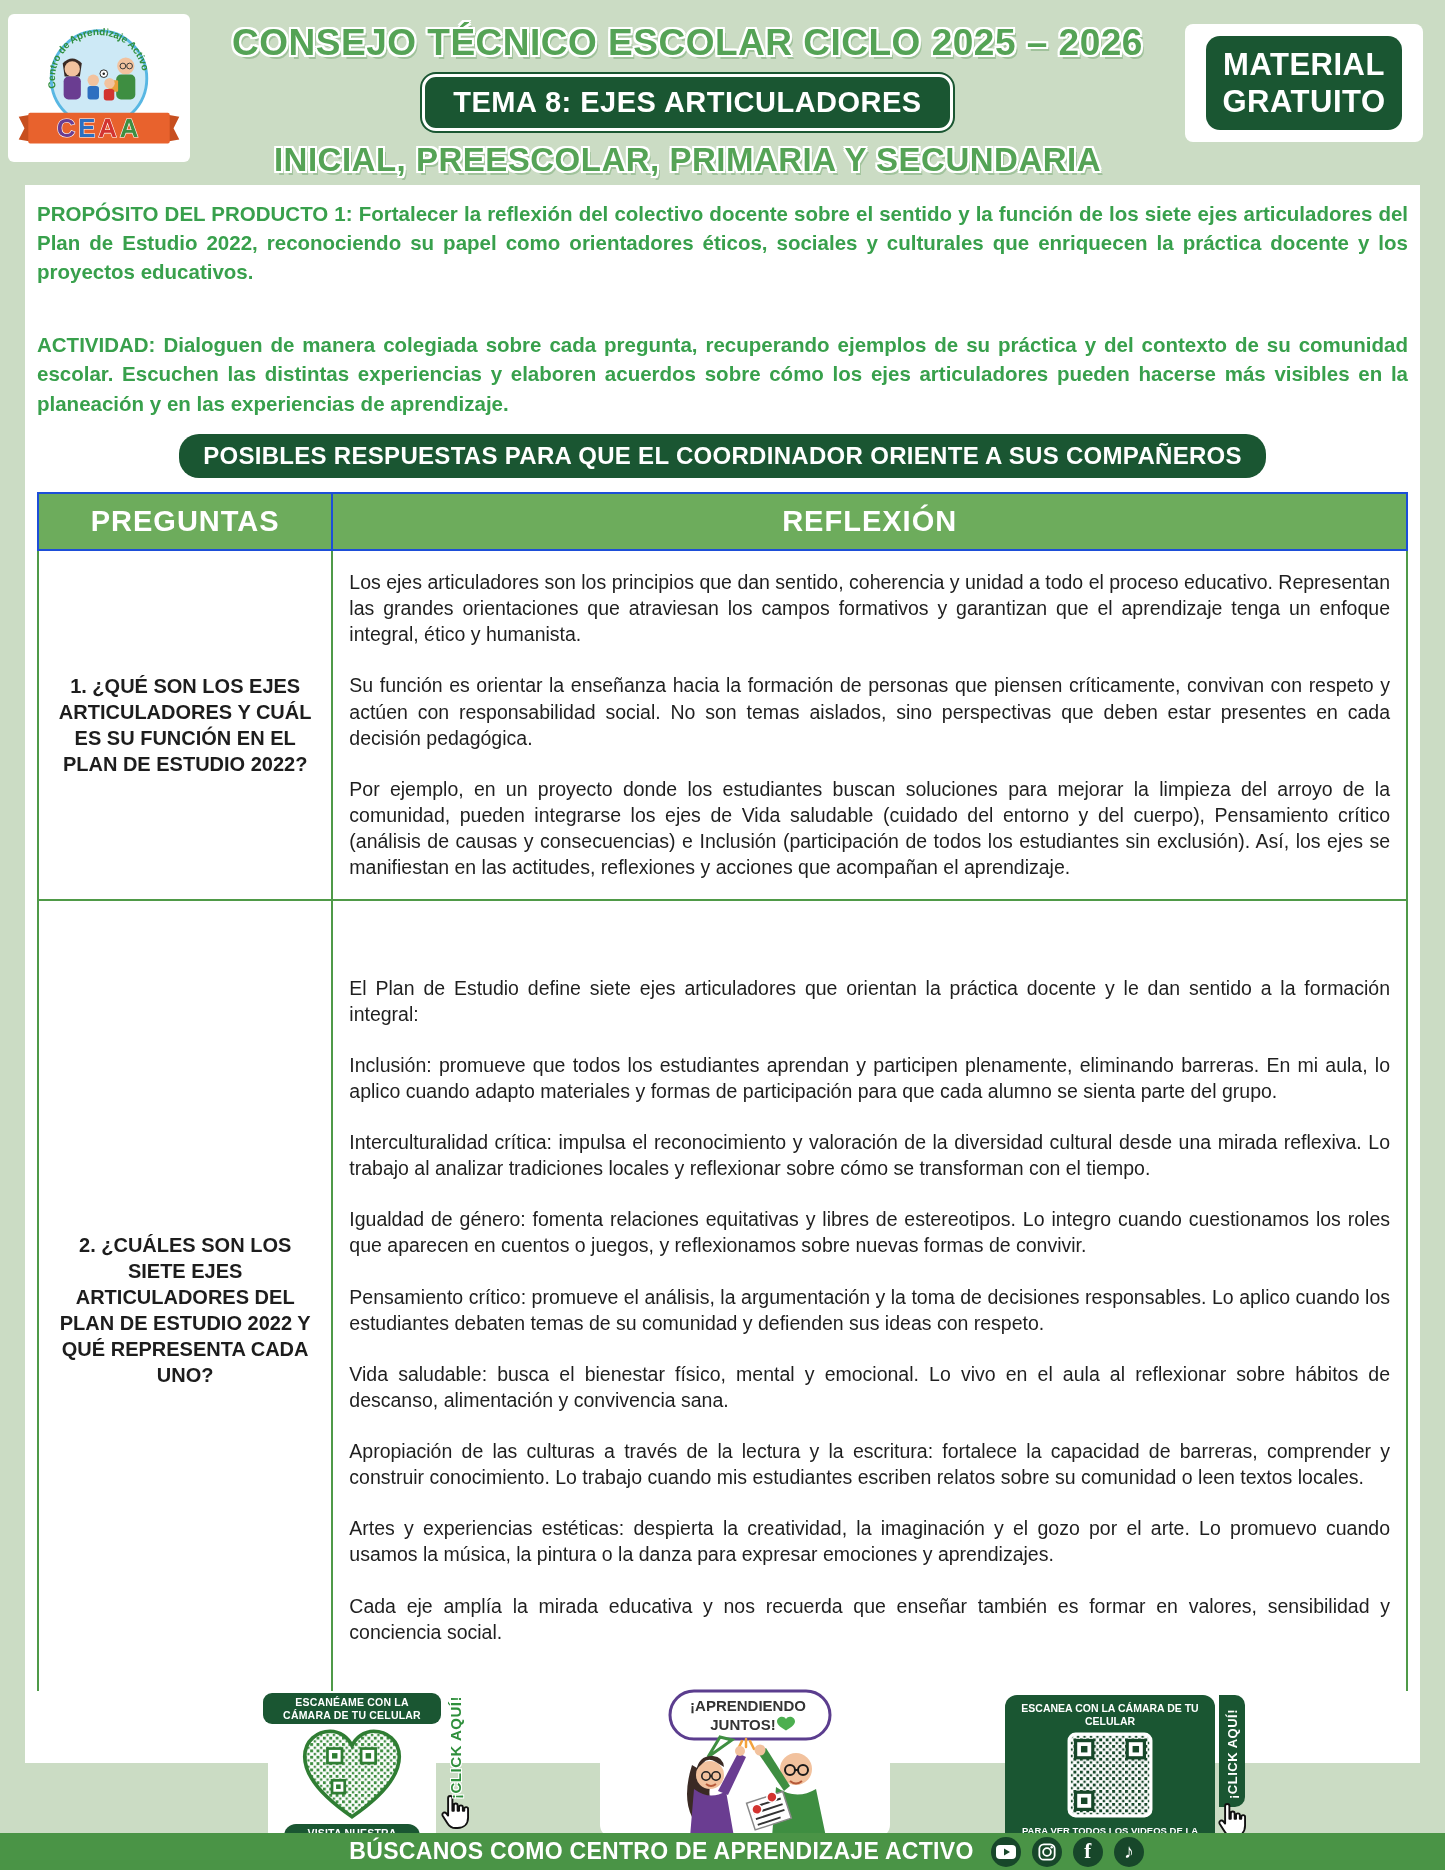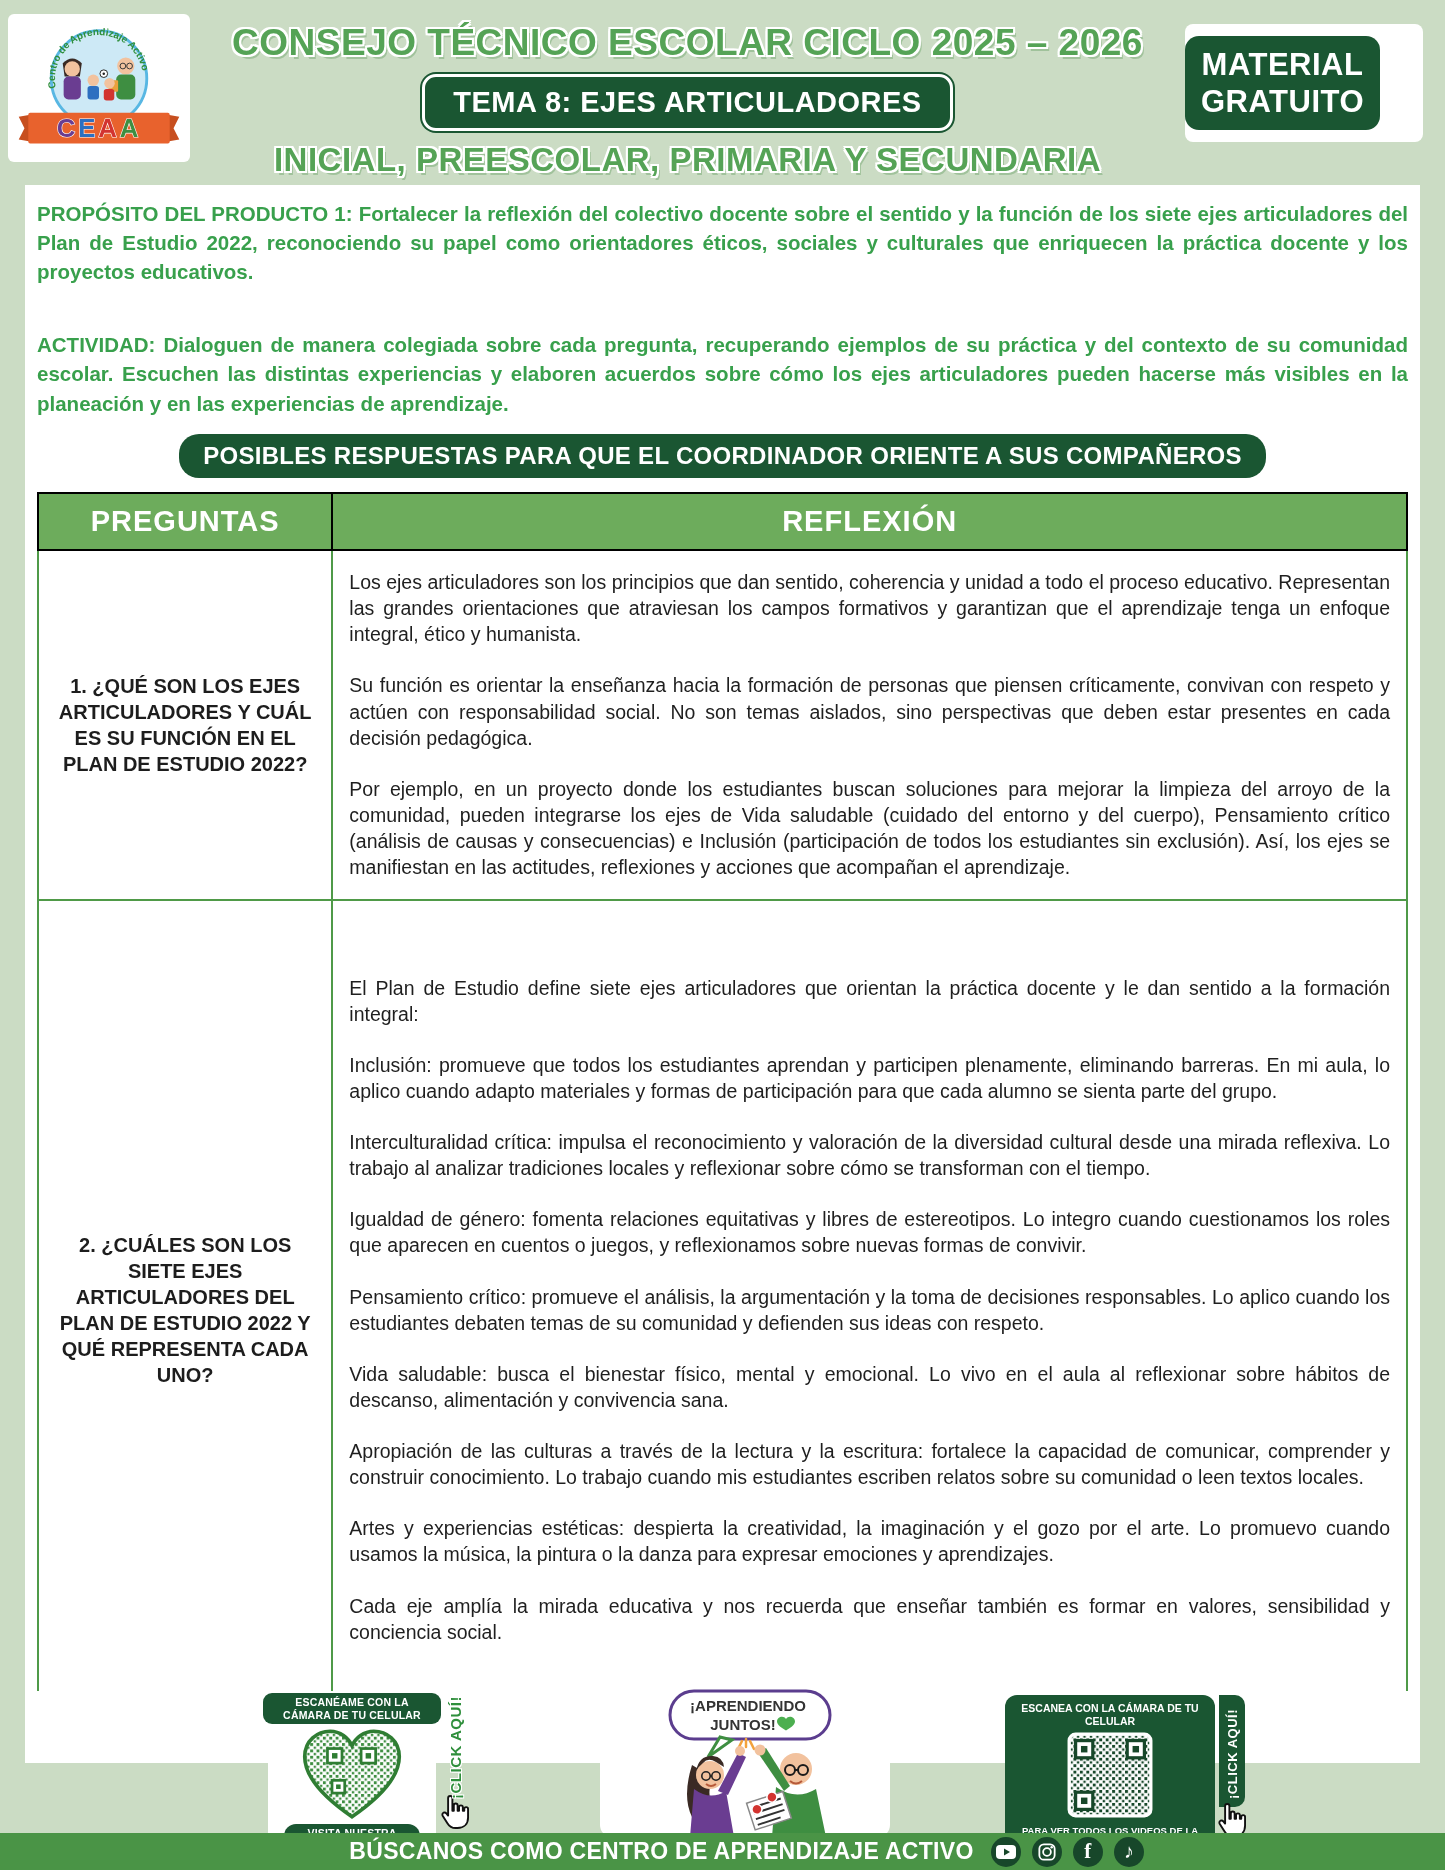--- a/index.html
+++ b/index.html
@@ -11,33 +11,33 @@
   .header { position:relative; height:185px; }
   .logo-card { position:absolute; left:8px; top:14px; width:182px; height:148px; background:#fff; border-radius:6px; display:flex; align-items:center; justify-content:center; }
   .titles { position:absolute; left:220px; right:290px; top:14px; text-align:center; }
   .outline-title {
     color:#55a356; font-weight:800; letter-spacing:.5px;
     text-shadow:-2px -2px 0 #fff,0 -2px 0 #fff,2px -2px 0 #fff,-2px 0 0 #fff,2px 0 0 #fff,-2px 2px 0 #fff,0 2px 0 #fff,2px 2px 0 #fff,3px 4px 0 rgba(125,173,122,.55);
   }
   .title-main { font-size:37px; margin-top:8px; }
   .topic-pill { display:inline-block; margin-top:10px; background:#1a5632; color:#fff; font-size:29px; font-weight:800; letter-spacing:.5px; padding:9px 28px; border-radius:14px; border:3px solid #fff; box-shadow:0 0 0 2px #1a5632; }
   .title-sub { font-size:33px; margin-top:10px; }
-  .material-card { position:absolute; right:22px; top:24px; width:238px; height:118px; background:#fff; border-radius:8px; display:flex; align-items:center; justify-content:flex-start; }
+  .material-card { position:absolute; right:22px; top:24px; width:238px; height:118px; background:#fff; border-radius:8px; display:flex; align-items:center; justify-content:center; }
   .material-badge { background:#1a5632; border-radius:14px; padding:10px 16px; text-align:center; color:#fff; font-weight:800; font-size:31px; line-height:1.2; letter-spacing:.5px; }
 
   
   .content { position:absolute; top:185px; left:25px; right:25px; bottom:179px; background:#fff; padding:10px 12px 0; overflow:hidden; }
   .intro-p { color:#38a04c; font-size:20.5px; line-height:1.42; text-align:justify; font-weight:600; margin-top:4px; }
   .intro-p + .intro-p { margin-top:44px; }
   .intro-label { font-weight:800; }
   .banner-row { text-align:center; margin:16px 0 14px; }
   .banner-pill { display:inline-block; background:#1a5632; color:#fff; font-weight:800; font-size:24px; padding:8px 24px; border-radius:20px; letter-spacing:.3px; }
 
   table.qa { width:100%; border-collapse:collapse; border:2px solid #4f9a48; }
-  table.qa th { background:#6dac5c; color:#fff; font-size:29px; font-weight:800; letter-spacing:1px; padding:11px 6px; border:2px solid #000000; }
+  table.qa th { background:#6dac5c; color:#fff; font-size:29px; font-weight:800; letter-spacing:1px; padding:11px 6px; border:2px solid #1d4ed8; }
   table.qa td { border:2px solid #4f9a48; vertical-align:middle; }
   td.q-cell { width:21.5%; text-align:center; font-weight:800; font-size:20px; color:#1d1d1d; padding:10px 12px; line-height:1.3; }
   td.r-cell { padding:16px 16px; }
   td.r-cell p { color:#1f1f1f; font-size:19.5px; line-height:1.34; text-align:justify; }
   td.r-cell p + p { margin-top:25px; }
   tr.row-1 { height:350px; }
   tr.row-2 { height:820px; }
 
   
   .footer-strip { position:absolute; left:0; right:0; bottom:37px; height:142px; }
@@ -147,21 +147,21 @@
         </tr>
         <tr class="row-2">
           <td class="q-cell">2. ¿CUÁLES SON LOS SIETE EJES ARTICULADORES DEL PLAN DE ESTUDIO 2022 Y QUÉ REPRESENTA CADA UNO?</td>
           <td class="r-cell">
             <p>El Plan de Estudio define siete ejes articuladores que orientan la práctica docente y le dan sentido a la formación integral:</p>
             <p>Inclusión: promueve que todos los estudiantes aprendan y participen plenamente, eliminando barreras. En mi aula, lo aplico cuando adapto materiales y formas de participación para que cada alumno se sienta parte del grupo.</p>
             <p>Interculturalidad crítica: impulsa el reconocimiento y valoración de la diversidad cultural desde una mirada reflexiva. Lo trabajo al analizar tradiciones locales y reflexionar sobre cómo se transforman con el tiempo.</p>
             <p>Igualdad de género: fomenta relaciones equitativas y libres de estereotipos. Lo integro cuando cuestionamos los roles que aparecen en cuentos o juegos, y reflexionamos sobre nuevas formas de convivir.</p>
             <p>Pensamiento crítico: promueve el análisis, la argumentación y la toma de decisiones responsables. Lo aplico cuando los estudiantes debaten temas de su comunidad y defienden sus ideas con respeto.</p>
             <p>Vida saludable: busca el bienestar físico, mental y emocional. Lo vivo en el aula al reflexionar sobre hábitos de descanso, alimentación y convivencia sana.</p>
-            <p>Apropiación de las culturas a través de la lectura y la escritura: fortalece la capacidad de comunicar, comprender y construir conocimiento. Lo trabajo cuando mis estudiantes escriben relatos sobre su comunidad o leen textos locales.</p>
+            <p>Apropiación de las culturas a través de la lectura y la escritura: fortalece la capacidad de barreras, comprender y construir conocimiento. Lo trabajo cuando mis estudiantes escriben relatos sobre su comunidad o leen textos locales.</p>
             <p>Artes y experiencias estéticas: despierta la creatividad, la imaginación y el gozo por el arte. Lo promuevo cuando usamos la música, la pintura o la danza para expresar emociones y aprendizajes.</p>
             <p>Cada eje amplía la mirada educativa y nos recuerda que enseñar también es formar en valores, sensibilidad y conciencia social.</p>
           </td>
         </tr>
       </tbody>
     </table>
   </div>
 
   <div class="footer-strip">
     <div class="band-top"></div>

